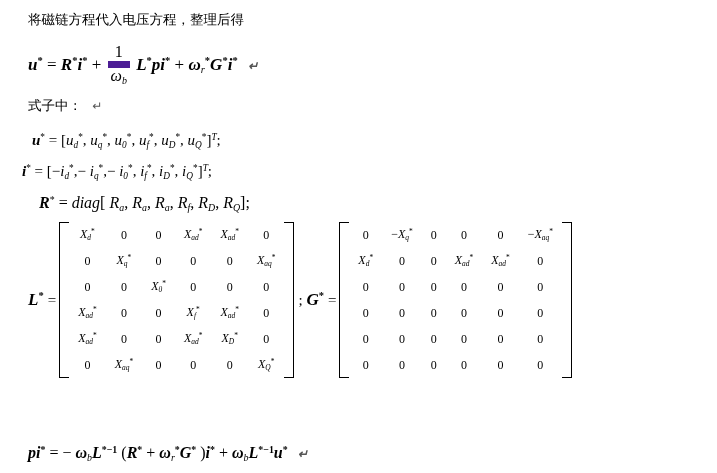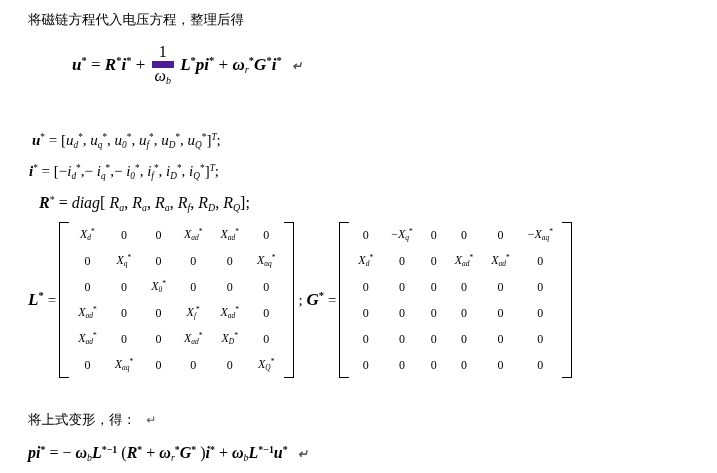--- a/index.html
+++ b/index.html
@@ -69,24 +69,24 @@
     display: block;
     border-top: 7px solid #4c1d95;
     font-size: 0.95em;
     padding: 0 3px;
   }
 
   
   .blk { position: absolute; }
 
   #intro-line { left: 28px; top: 10px; }
-  #eq-main    { left: 28px; top: 45px; font-size: 17px; margin-left: 44px; }
+  #eq-main    { left: 28px; top: 45px; font-size: 17px; }
   #where-line { left: 28px; top: 96px; }
   #eq-u       { left: 32px; top: 132px; font-size: 15px; }
-  #eq-i       { left: 29px; top: 163px; font-size: 15px; text-align: center; }
+  #eq-i       { left: 22px; top: 163px; font-size: 15px; text-align: center; }
   #eq-R       { left: 39px; top: 194px; font-size: 16px; font-family: Liberation Serif, serif; }
   #matrices   { left: 28px; top: 222px; }
   #deform-line{ left: 28px; top: 410px; }
   #eq-pi      { left: 28px; top: 444px; font-size: 16px; text-align: center; }
 
   
   .matrix-row {
     display: flex;
     align-items: center;
   }
@@ -159,20 +159,24 @@
         <span class="num up">1</span>
         <span class="den"><i>ω</i><sub>b</sub></span>
       </span>
       <i>L</i><sup class="star">*</sup><i>pi</i><sup class="star">*</sup>
       <span class="up" style="font-weight:normal"> + </span>
       <i>ω</i><sub style="font-weight:normal">r</sub><sup class="star">*</sup><i>G</i><sup class="star">*</sup><i>i</i><sup class="star">*</sup>
     </span>
     <span class="pilcrow">↵</span>
   </div>
 
+  <div class="blk line-cn" id="where-line">
+    <span>式子中：</span>
+    <span class="pilcrow">↵</span>
+  </div>
 
   <div class="blk math" id="eq-u">
     <span class="mb"><i>u</i></span><sup class="star">*</sup>
     <span class="up"> = [</span><i>u</i><sub>d</sub><sup class="star">*</sup><span class="up">,</span>
     <i>u</i><sub>q</sub><sup class="star">*</sup><span class="up">,</span>
     <i>u</i><sub>0</sub><sup class="star">*</sup><span class="up">,</span>
     <i>u</i><sub>f</sub><sup class="star">*</sup><span class="up">,</span>
     <i>u</i><sub>D</sub><sup class="star">*</sup><span class="up">,</span>
     <i>u</i><sub>Q</sub><sup class="star">*</sup><span class="up">]</span><sup>T</sup><span class="up">;</span>
   </div>
@@ -314,24 +318,20 @@
           <td>0</td>
           <td>0</td>
         </tr>
       </tbody>
         </table>
       <span class="bracket right"></span>
 
     </div>
   </div>
 
-  <div class="blk line-cn" id="deform-line">
-    <span>将上式变形，得：</span>
-    <span class="pilcrow">↵</span>
-  </div>
 
   <div class="blk math mb" id="eq-pi">
     <i>pi</i><sup class="star">*</sup>
     <span class="up" style="font-weight:normal"> = −</span>
     <i>ω</i><sub style="font-weight:normal">b</sub><i>L</i><sup class="star">*−1</sup>
     <span class="up" style="font-weight:normal">(</span><i>R</i><sup class="star">*</sup>
     <span class="up" style="font-weight:normal"> + </span>
     <i>ω</i><sub style="font-weight:normal">r</sub><sup class="star">*</sup><i>G</i><sup class="star">*</sup>
     <span class="up" style="font-weight:normal">)</span><i>i</i><sup class="star">*</sup>
     <span class="up" style="font-weight:normal"> + </span>

